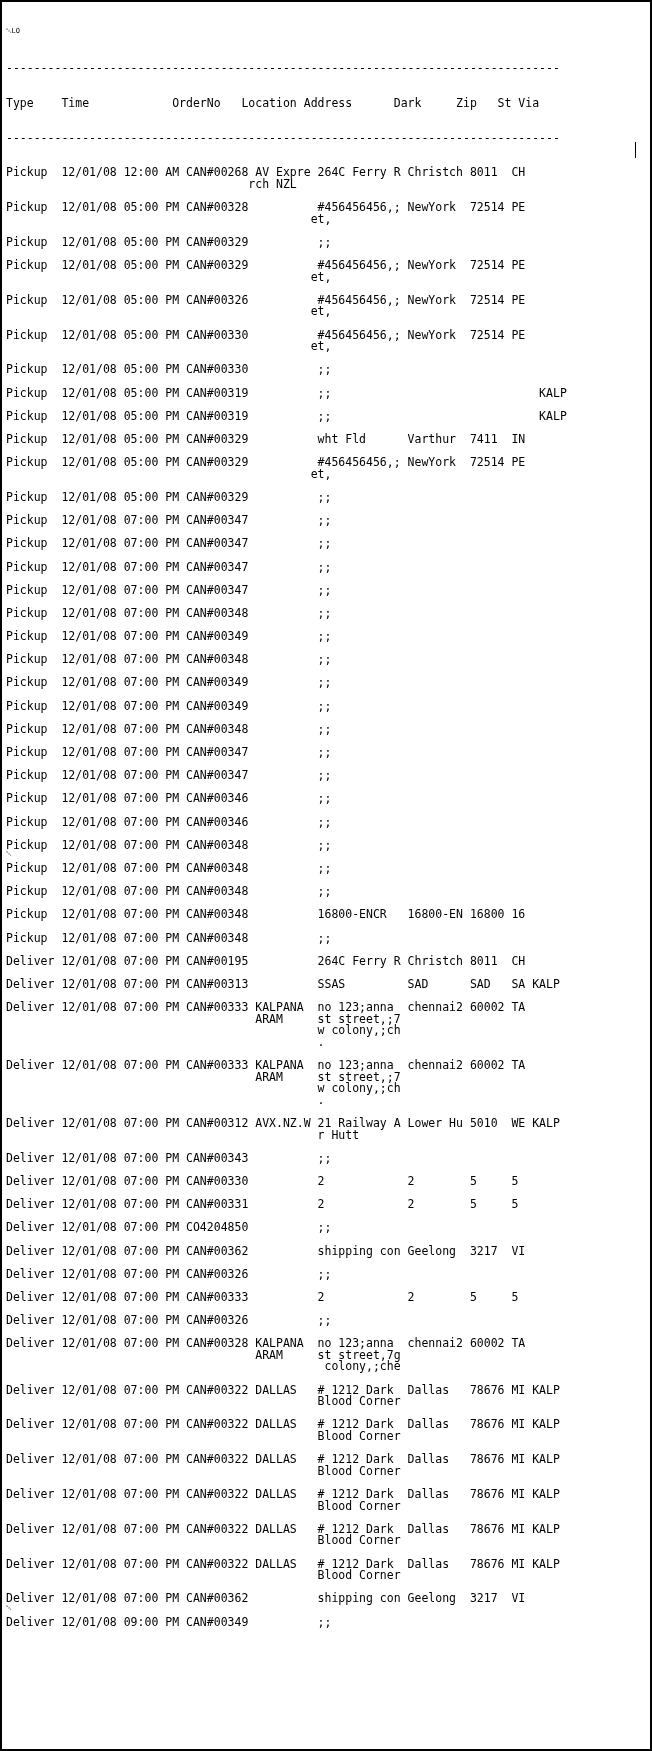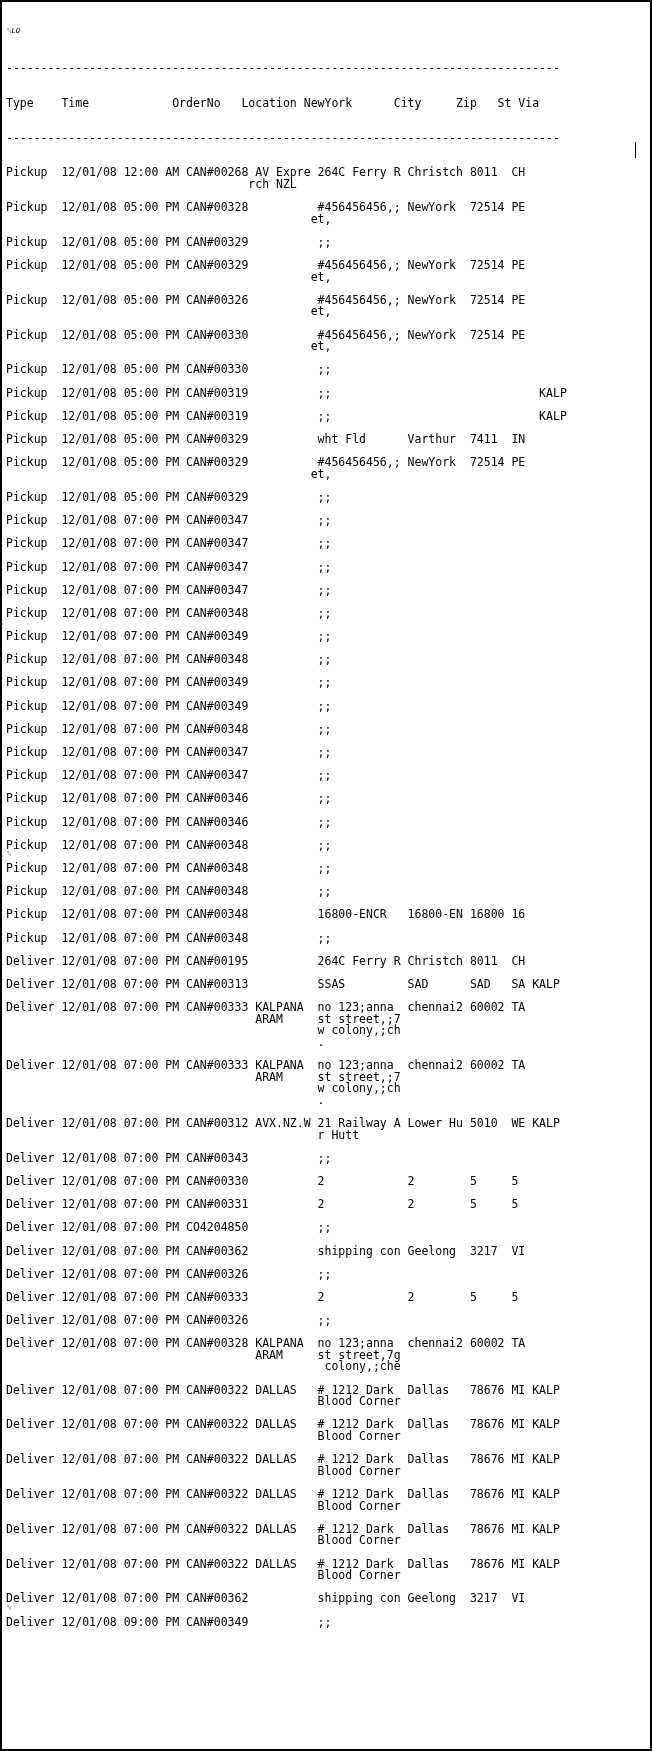--- a/index.html
+++ b/index.html
@@ -31,39 +31,38 @@
   .rowline {
     white-space: pre;
     height: 11.6px;
   }
   .blank {
     height: 11.6px;
   }
   .tinyglyph {
     font-size: 7px;
     line-height: 7px;
-    font-style: italic;
   }
   .seprule {
     white-space: pre;
   }
   .rightmark {
     position: absolute;
     right: 14px;
     top: 140px;
     width: 1px;
     height: 16px;
     background: #000000;
   }
 </style>
 </head>
 <body>
 
 <div id="page">
   <div class="report">
     <div class="rowline tinyglyph">␀LO</div>
     <div class="rowline seprule">--------------------------------------------------------------------------------</div>
-    <div class="rowline">Type    Time            OrderNo   Location NewYork      City     Zip   St Via</div>
+    <div class="rowline">Type    Time            OrderNo   Location Address      Dark     Zip   St Via</div>
     <div class="rowline seprule">--------------------------------------------------------------------------------</div>
     <div id="rows"><div><div class="rowline">Pickup  12/01/08 12:00 AM CAN#00268 AV Expre 264C Ferry R Christch 8011  CH</div><div class="rowline">                                   rch NZL</div><div class="blank"></div></div><div><div class="rowline">Pickup  12/01/08 05:00 PM CAN#00328          #456456456,; NewYork  72514 PE</div><div class="rowline">                                            et,</div><div class="blank"></div></div><div><div class="rowline">Pickup  12/01/08 05:00 PM CAN#00329          ;;</div><div class="blank"></div></div><div><div class="rowline">Pickup  12/01/08 05:00 PM CAN#00329          #456456456,; NewYork  72514 PE</div><div class="rowline">                                            et,</div><div class="blank"></div></div><div><div class="rowline">Pickup  12/01/08 05:00 PM CAN#00326          #456456456,; NewYork  72514 PE</div><div class="rowline">                                            et,</div><div class="blank"></div></div><div><div class="rowline">Pickup  12/01/08 05:00 PM CAN#00330          #456456456,; NewYork  72514 PE</div><div class="rowline">                                            et,</div><div class="blank"></div></div><div><div class="rowline">Pickup  12/01/08 05:00 PM CAN#00330          ;;</div><div class="blank"></div></div><div><div class="rowline">Pickup  12/01/08 05:00 PM CAN#00319          ;;                              KALP</div><div class="blank"></div></div><div><div class="rowline">Pickup  12/01/08 05:00 PM CAN#00319          ;;                              KALP</div><div class="blank"></div></div><div><div class="rowline">Pickup  12/01/08 05:00 PM CAN#00329          wht Fld      Varthur  7411  IN</div><div class="blank"></div></div><div><div class="rowline">Pickup  12/01/08 05:00 PM CAN#00329          #456456456,; NewYork  72514 PE</div><div class="rowline">                                            et,</div><div class="blank"></div></div><div><div class="rowline">Pickup  12/01/08 05:00 PM CAN#00329          ;;</div><div class="blank"></div></div><div><div class="rowline">Pickup  12/01/08 07:00 PM CAN#00347          ;;</div><div class="blank"></div></div><div><div class="rowline">Pickup  12/01/08 07:00 PM CAN#00347          ;;</div><div class="blank"></div></div><div><div class="rowline">Pickup  12/01/08 07:00 PM CAN#00347          ;;</div><div class="blank"></div></div><div><div class="rowline">Pickup  12/01/08 07:00 PM CAN#00347          ;;</div><div class="blank"></div></div><div><div class="rowline">Pickup  12/01/08 07:00 PM CAN#00348          ;;</div><div class="blank"></div></div><div><div class="rowline">Pickup  12/01/08 07:00 PM CAN#00349          ;;</div><div class="blank"></div></div><div><div class="rowline">Pickup  12/01/08 07:00 PM CAN#00348          ;;</div><div class="blank"></div></div><div><div class="rowline">Pickup  12/01/08 07:00 PM CAN#00349          ;;</div><div class="blank"></div></div><div><div class="rowline">Pickup  12/01/08 07:00 PM CAN#00349          ;;</div><div class="blank"></div></div><div><div class="rowline">Pickup  12/01/08 07:00 PM CAN#00348          ;;</div><div class="blank"></div></div><div><div class="rowline">Pickup  12/01/08 07:00 PM CAN#00347          ;;</div><div class="blank"></div></div><div><div class="rowline">Pickup  12/01/08 07:00 PM CAN#00347          ;;</div><div class="blank"></div></div><div><div class="rowline">Pickup  12/01/08 07:00 PM CAN#00346          ;;</div><div class="blank"></div></div><div><div class="rowline">Pickup  12/01/08 07:00 PM CAN#00346          ;;</div><div class="blank"></div></div><div><div class="rowline">Pickup  12/01/08 07:00 PM CAN#00348          ;;</div></div><div><div class="rowline tinyglyph">␀</div></div><div><div class="rowline">Pickup  12/01/08 07:00 PM CAN#00348          ;;</div><div class="blank"></div></div><div><div class="rowline">Pickup  12/01/08 07:00 PM CAN#00348          ;;</div><div class="blank"></div></div><div><div class="rowline">Pickup  12/01/08 07:00 PM CAN#00348          16800-ENCR   16800-EN 16800 16</div><div class="blank"></div></div><div><div class="rowline">Pickup  12/01/08 07:00 PM CAN#00348          ;;</div><div class="blank"></div></div><div><div class="rowline">Deliver 12/01/08 07:00 PM CAN#00195          264C Ferry R Christch 8011  CH</div><div class="blank"></div></div><div><div class="rowline">Deliver 12/01/08 07:00 PM CAN#00313          SSAS         SAD      SAD   SA KALP</div><div class="blank"></div></div><div><div class="rowline">Deliver 12/01/08 07:00 PM CAN#00333 KALPANA  no 123;anna  chennai2 60002 TA</div><div class="rowline">                                    ARAM     st street,;7</div><div class="rowline">                                             w colony,;ch</div><div class="rowline">                                             .</div><div class="blank"></div></div><div><div class="rowline">Deliver 12/01/08 07:00 PM CAN#00333 KALPANA  no 123;anna  chennai2 60002 TA</div><div class="rowline">                                    ARAM     st street,;7</div><div class="rowline">                                             w colony,;ch</div><div class="rowline">                                             .</div><div class="blank"></div></div><div><div class="rowline">Deliver 12/01/08 07:00 PM CAN#00312 AVX.NZ.W 21 Railway A Lower Hu 5010  WE KALP</div><div class="rowline">                                             r Hutt</div><div class="blank"></div></div><div><div class="rowline">Deliver 12/01/08 07:00 PM CAN#00343          ;;</div><div class="blank"></div></div><div><div class="rowline">Deliver 12/01/08 07:00 PM CAN#00330          2            2        5     5</div><div class="blank"></div></div><div><div class="rowline">Deliver 12/01/08 07:00 PM CAN#00331          2            2        5     5</div><div class="blank"></div></div><div><div class="rowline">Deliver 12/01/08 07:00 PM CO4204850          ;;</div><div class="blank"></div></div><div><div class="rowline">Deliver 12/01/08 07:00 PM CAN#00362          shipping con Geelong  3217  VI</div><div class="blank"></div></div><div><div class="rowline">Deliver 12/01/08 07:00 PM CAN#00326          ;;</div><div class="blank"></div></div><div><div class="rowline">Deliver 12/01/08 07:00 PM CAN#00333          2            2        5     5</div><div class="blank"></div></div><div><div class="rowline">Deliver 12/01/08 07:00 PM CAN#00326          ;;</div><div class="blank"></div></div><div><div class="rowline">Deliver 12/01/08 07:00 PM CAN#00328 KALPANA  no 123;anna  chennai2 60002 TA</div><div class="rowline">                                    ARAM     st street,7g</div><div class="rowline">                                              colony,;che</div><div class="blank"></div></div><div><div class="rowline">Deliver 12/01/08 07:00 PM CAN#00322 DALLAS   # 1212 Dark  Dallas   78676 MI KALP</div><div class="rowline">                                             Blood Corner</div><div class="blank"></div></div><div><div class="rowline">Deliver 12/01/08 07:00 PM CAN#00322 DALLAS   # 1212 Dark  Dallas   78676 MI KALP</div><div class="rowline">                                             Blood Corner</div><div class="blank"></div></div><div><div class="rowline">Deliver 12/01/08 07:00 PM CAN#00322 DALLAS   # 1212 Dark  Dallas   78676 MI KALP</div><div class="rowline">                                             Blood Corner</div><div class="blank"></div></div><div><div class="rowline">Deliver 12/01/08 07:00 PM CAN#00322 DALLAS   # 1212 Dark  Dallas   78676 MI KALP</div><div class="rowline">                                             Blood Corner</div><div class="blank"></div></div><div><div class="rowline">Deliver 12/01/08 07:00 PM CAN#00322 DALLAS   # 1212 Dark  Dallas   78676 MI KALP</div><div class="rowline">                                             Blood Corner</div><div class="blank"></div></div><div><div class="rowline">Deliver 12/01/08 07:00 PM CAN#00322 DALLAS   # 1212 Dark  Dallas   78676 MI KALP</div><div class="rowline">                                             Blood Corner</div><div class="blank"></div></div><div><div class="rowline">Deliver 12/01/08 07:00 PM CAN#00362          shipping con Geelong  3217  VI</div></div><div><div class="rowline tinyglyph">␀</div></div><div><div class="rowline">Deliver 12/01/08 09:00 PM CAN#00349          ;;</div></div></div>
   </div>
   <div class="rightmark"></div>
 </div>
 
 </body></html>

